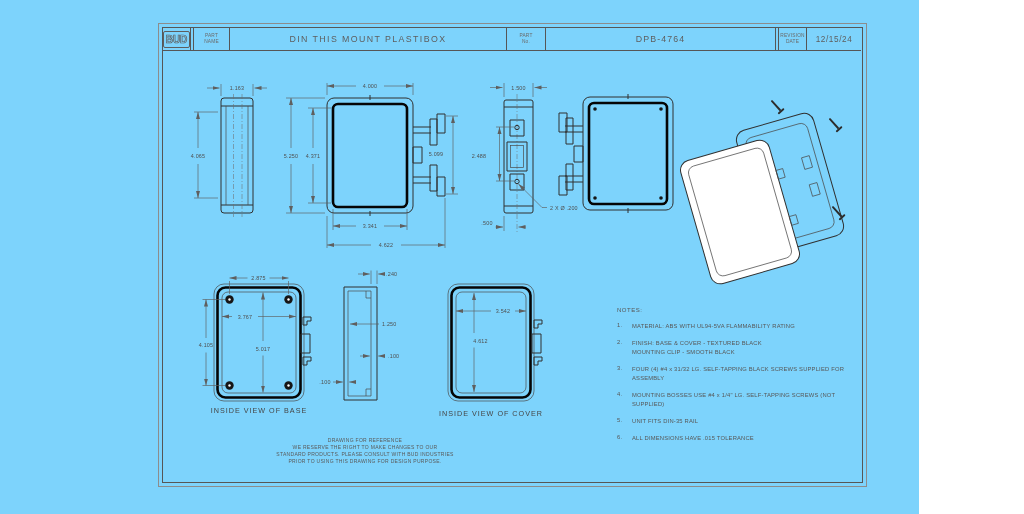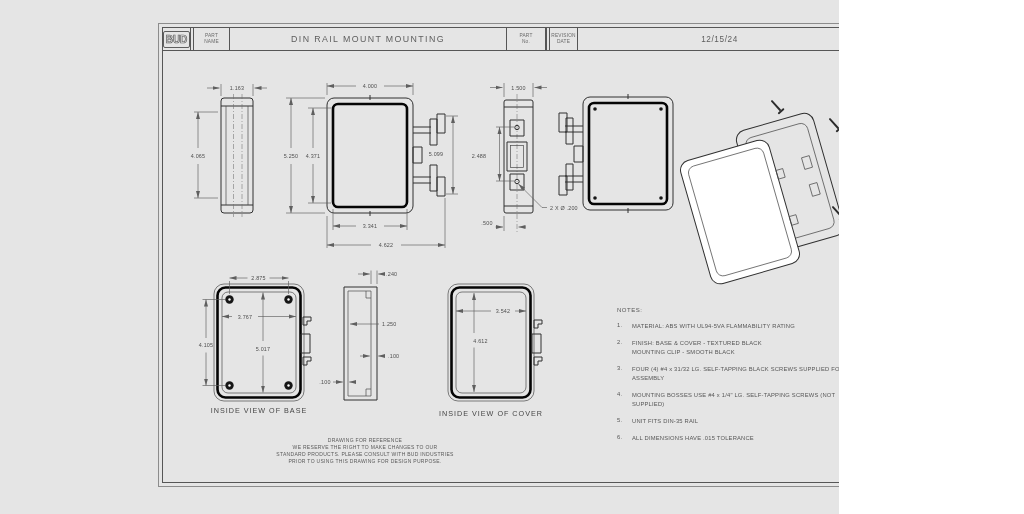--- a/index.html
+++ b/index.html
@@ -1,16 +1,16 @@
 <!DOCTYPE html>
 <html><head>
 <meta charset="utf-8">
 <style>
   html,body{margin:0;padding:0;background:#ffffff;}
-  .stage{position:relative;width:839px;height:514px;background:#e5e5e5;overflow:hidden;
+  .stage{position:relative;width:919px;height:514px;background:#7dd3fc;overflow:hidden;
          font-family:"Liberation Sans", sans-serif;-webkit-font-smoothing:antialiased;}
   .frame-outer{position:absolute;left:158px;top:23px;width:707px;height:462px;border:1px solid #8c8c8c;}
   .frame-inner{position:absolute;left:162px;top:27px;width:699px;height:454px;border:1px solid #565656;}
 
   
   .titleblock{position:absolute;left:163px;top:28px;width:698px;height:22px;display:flex;
               border-bottom:1px solid #565656;color:#5a5a5a;}
   .tb-cell{display:flex;align-items:center;justify-content:center;box-sizing:border-box;height:100%;}
   .tb-border-r{border-right:1px solid #565656;}
   .vsep{width:2px;border-left:1px solid #565656;border-right:1px solid #565656;height:100%;box-sizing:content-box;}
@@ -58,25 +58,28 @@
           <text x="11.5" y="10" text-anchor="middle" font-size="10" font-weight="bold" fill="none" stroke="#5e5e5e" stroke-width="0.7" font-family="Liberation Sans, sans-serif">BUD</text>
         </svg>
       </div>
     </div>
     <div class="vsep"></div>
     <div class="tb-cell tb-border-r" style="width:36px;">
       <div class="tb-label">PART
 NAME</div>
     </div>
     <div class="tb-cell tb-border-r" style="width:277px;">
-      <div class="tb-title">DIN RAIL MOUNT MOUNTING</div>
+      <div class="tb-title">DIN THIS MOUNT PLASTIBOX</div>
     </div>
     <div class="tb-cell tb-border-r" style="width:39px;">
       <div class="tb-label">PART
 No.</div>
+    </div>
+    <div class="tb-cell" style="width:229px;">
+      <div class="tb-partno">DPB-4764</div>
     </div>
     <div class="vsep"></div>
     <div class="tb-cell tb-border-r" style="width:28px;">
       <div class="tb-label">REVISION
 DATE</div>
     </div>
     <div class="tb-cell" style="flex:1;">
       <div class="tb-date">12/15/24</div>
     </div>
   </div>

